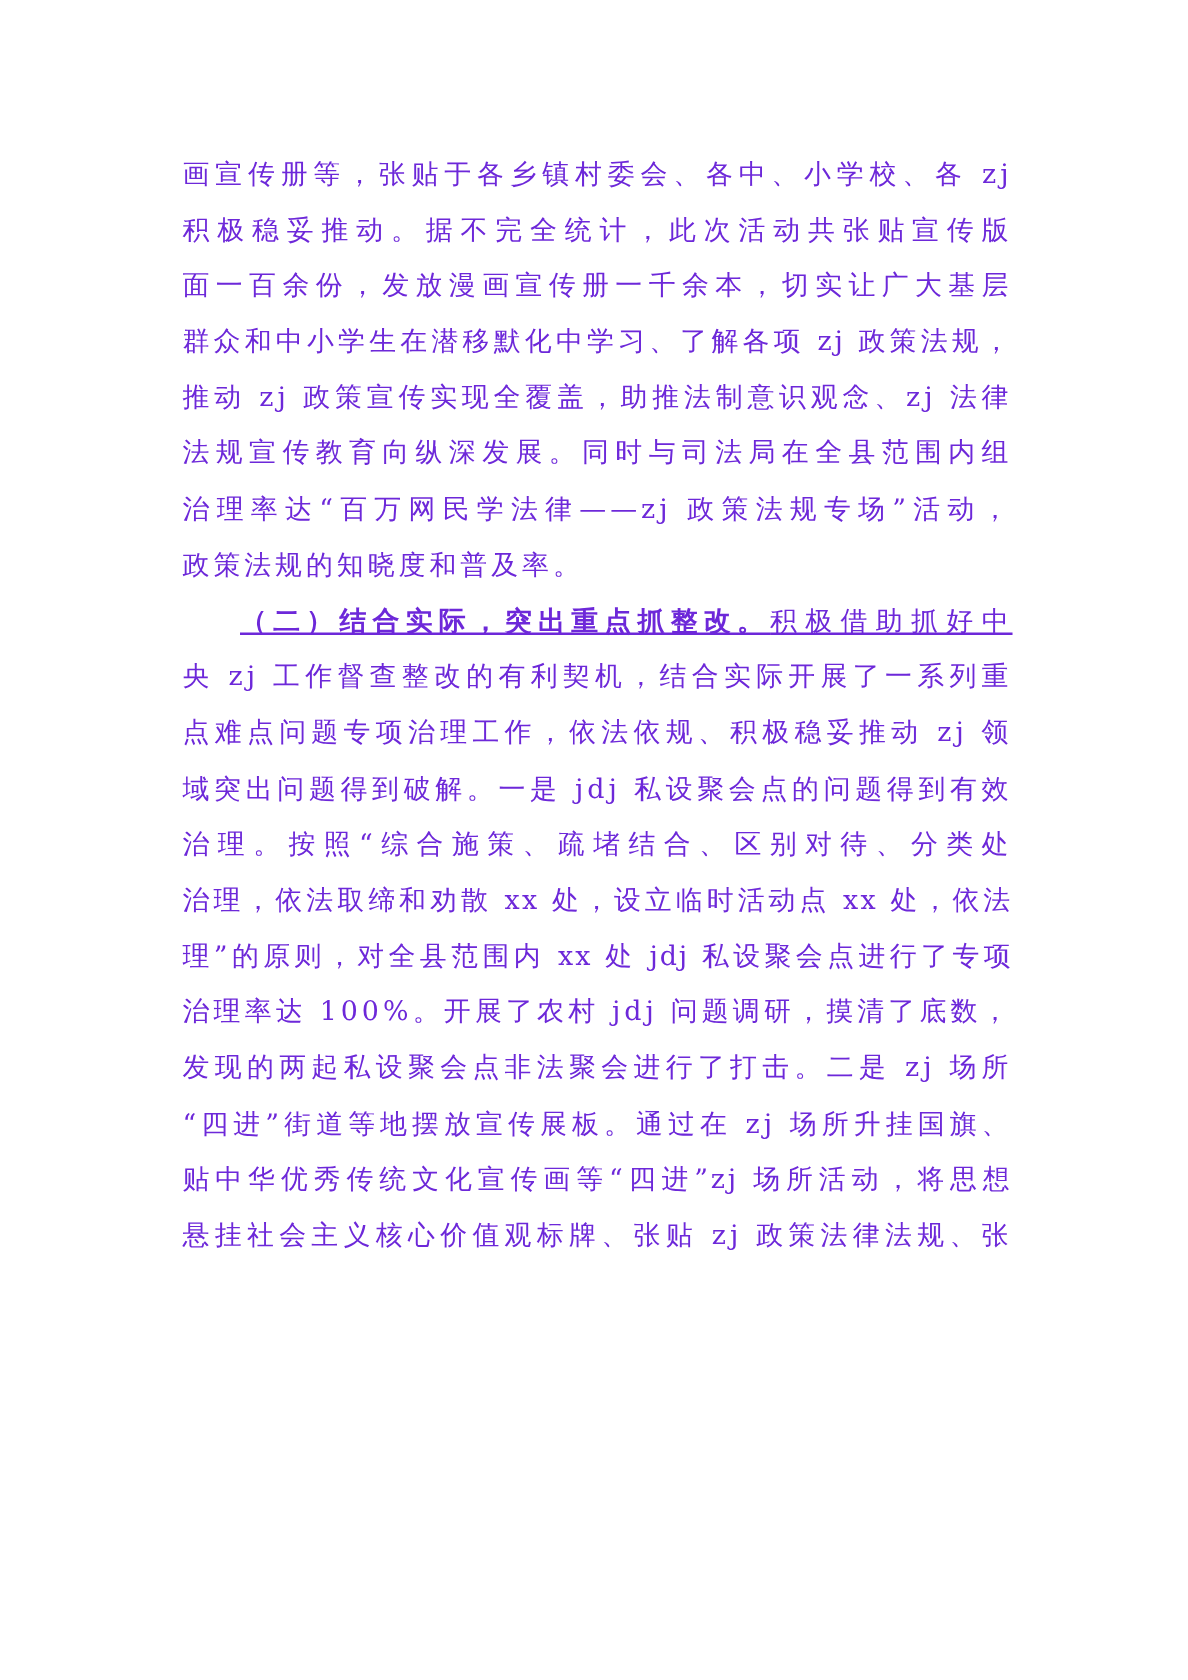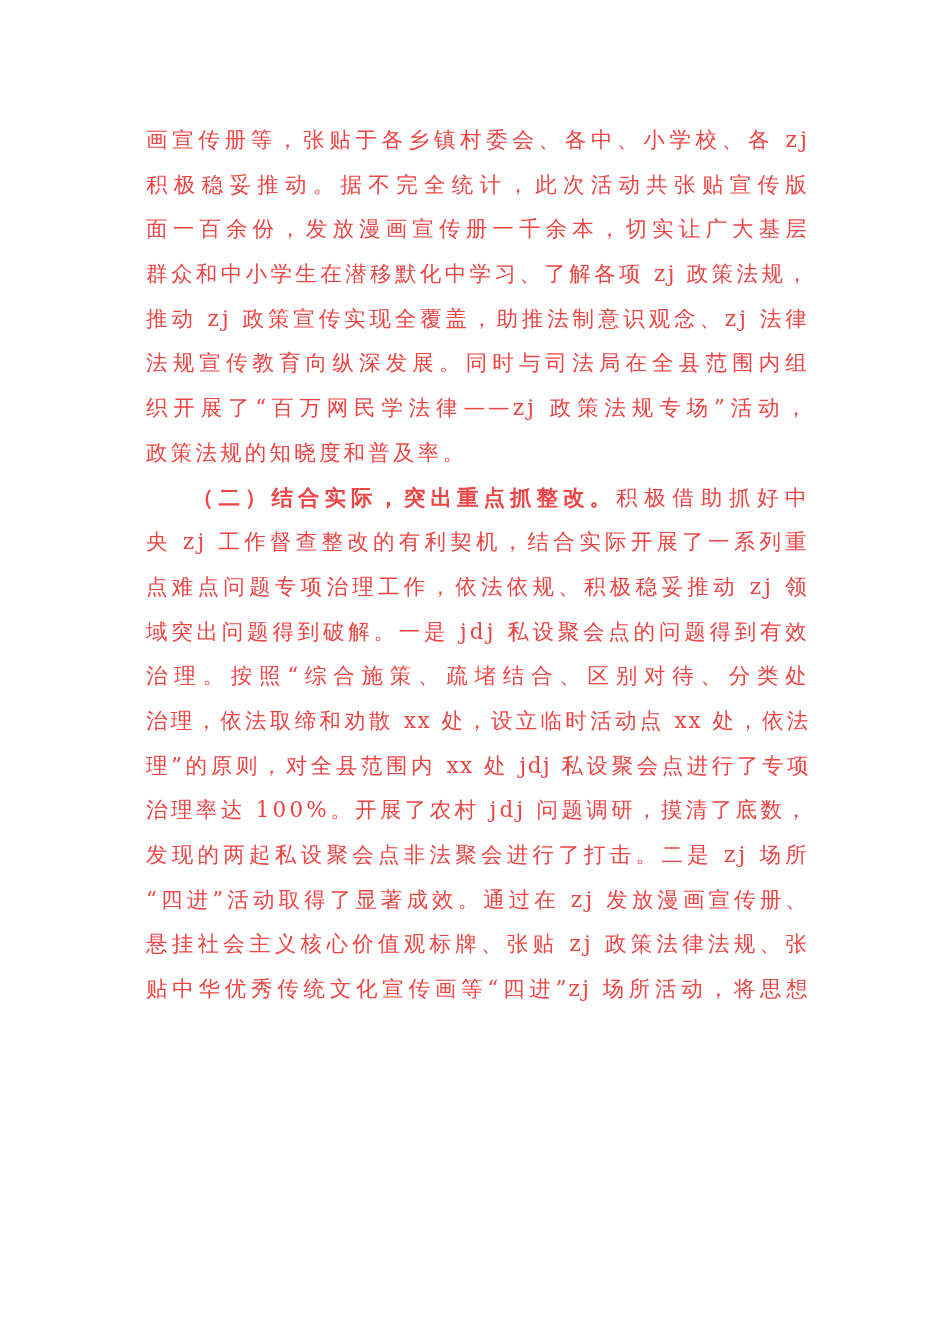--- a/index.html
+++ b/index.html
@@ -1,47 +1,47 @@
 <!DOCTYPE html>
 <html><head>
 <meta charset="utf-8">
 <style>
   html, body { margin:0; padding:0; background:#ffffff; }
   body { width:950px; height:1344px; position:relative; overflow:hidden; }
   .page { position:absolute; left:146px; top:118px; width:664px; }
   .line {
     height:44.7px; line-height:44.7px;
     font-family: "DejaVu Serif", "Liberation Serif", serif;
-    font-size:21.5px; color:#ef4444;
+    font-size:21.5px; color:#6d28d9;
     white-space:nowrap; letter-spacing:3.2px;
     text-align:justify; text-align-last:justify;
   }
-  .indent { padding-left:46px; }
+  .indent { padding-left:46px;text-decoration:underline; }
   .bold { font-weight:bold; letter-spacing:1.5px; }
 </style>
 </head>
 <body>
 
 <div class="page">
   <div class="line">画宣传册等，张贴于各乡镇村委会、各中、小学校、各 zj</div>
   <div class="line">积极稳妥推动。据不完全统计，此次活动共张贴宣传版</div>
   <div class="line">面一百余份，发放漫画宣传册一千余本，切实让广大基层</div>
   <div class="line" style="letter-spacing:2.2px">群众和中小学生在潜移默化中学习、了解各项 zj 政策法规，</div>
   <div class="line">推动 zj 政策宣传实现全覆盖，助推法制意识观念、zj 法律</div>
   <div class="line">法规宣传教育向纵深发展。同时与司法局在全县范围内组</div>
-  <div class="line">织开展了“百万网民学法律——zj 政策法规专场”活动，</div>
+  <div class="line">治理率达“百万网民学法律——zj 政策法规专场”活动，</div>
   <div class="line" style="text-align-last:left">政策法规的知晓度和普及率。</div>
 
   <div class="line indent">
     <span class="bold">（二）结合实际，突出重点抓整改。</span><span>积极借助抓好中</span>
   </div>
   <div class="line">央 zj 工作督查整改的有利契机，结合实际开展了一系列重</div>
   <div class="line">点难点问题专项治理工作，依法依规、积极稳妥推动 zj 领</div>
   <div class="line">域突出问题得到破解。一是 jdj 私设聚会点的问题得到有效</div>
   <div class="line">治理。按照“综合施策、疏堵结合、区别对待、分类处</div>
   <div class="line" style="letter-spacing:1.8px">治理，依法取缔和劝散 xx 处，设立临时活动点 xx 处，依法</div>
   <div class="line" style="letter-spacing:1.5px">理”的原则，对全县范围内 xx 处 jdj 私设聚会点进行了专项</div>
   <div class="line">治理率达 100%。开展了农村 jdj 问题调研，摸清了底数，</div>
   <div class="line">发现的两起私设聚会点非法聚会进行了打击。二是 zj 场所</div>
-  <div class="line">“四进”活动取得了显著成效。通过在 zj 发放漫画宣传册、</div>
+  <div class="line">“四进”街道等地摆放宣传展板。通过在 zj 场所升挂国旗、</div>
+  <div class="line" style="letter-spacing:2.2px">贴中华优秀传统文化宣传画等“四进”zj 场所活动，将思想</div>
   <div class="line">悬挂社会主义核心价值观标牌、张贴 zj 政策法律法规、张</div>
-  <div class="line" style="letter-spacing:2.2px">贴中华优秀传统文化宣传画等“四进”zj 场所活动，将思想</div>
 </div>
 
 </body></html>

